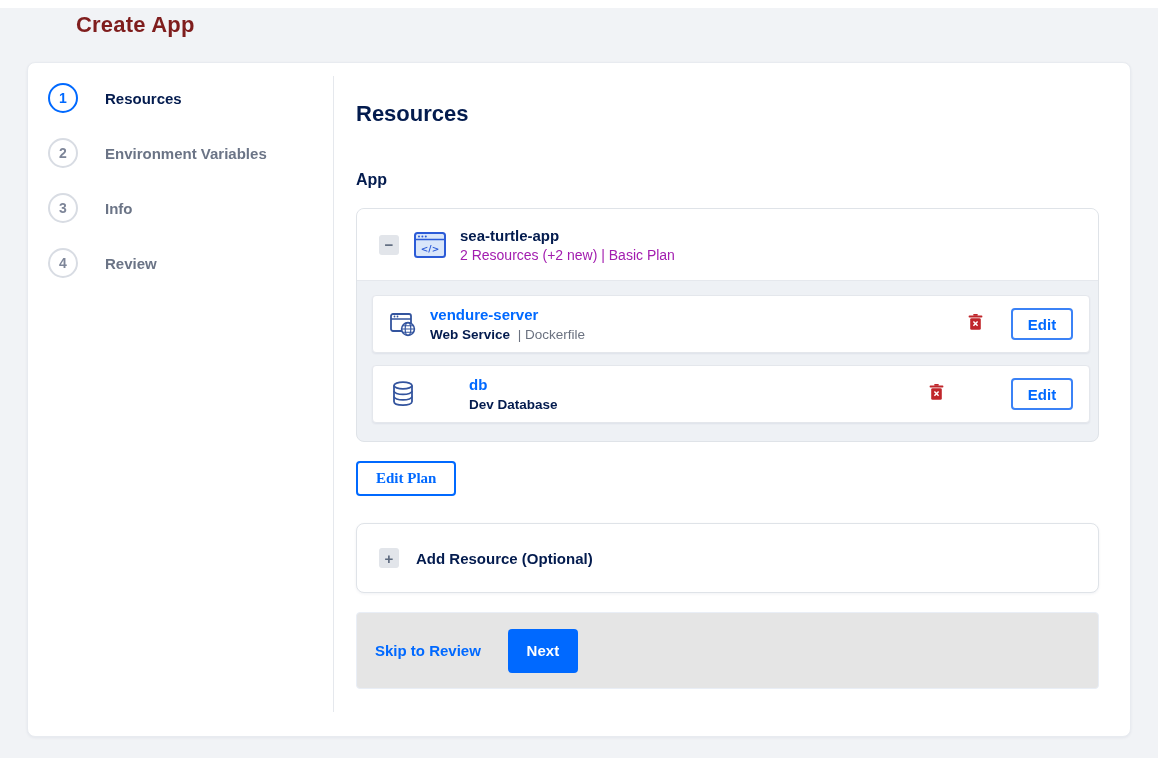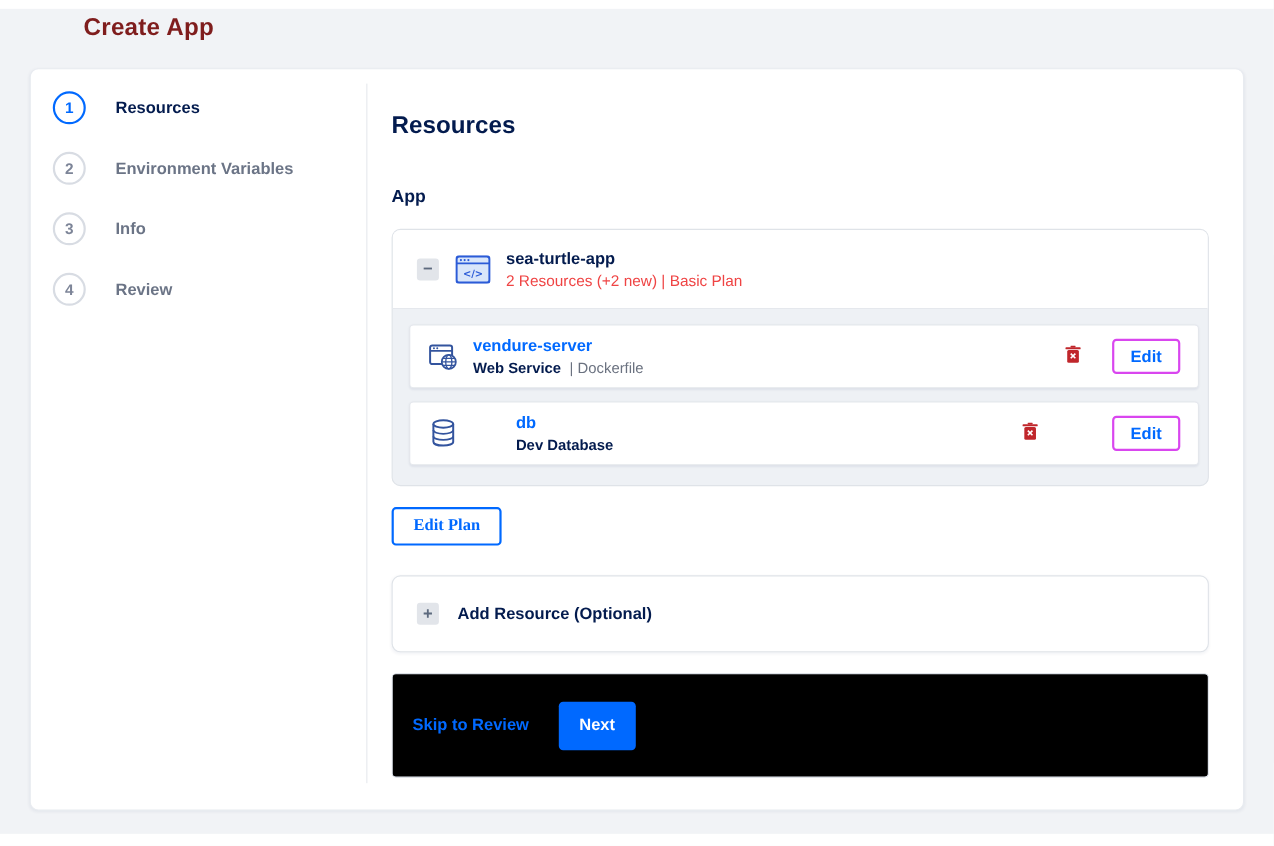--- a/index.html
+++ b/index.html
@@ -56,56 +56,56 @@
   }
   .square-btn {
     width: 20px; height: 20px; border-radius: 3px; border: none;
     background: #e2e5ea; color: #5d6a7e; font-size: 15px; font-weight: 700;
     display: flex; align-items: center; justify-content: center;
     cursor: pointer; line-height: 1; flex: 0 0 20px; padding: 0;
   }
   .app-icon-wrap { margin-left: 15px; display: flex; align-items: center; }
   .app-head-text { margin-left: 14px; }
   .app-name { font-size: 15px; font-weight: 700; color: #031b4e; }
-  .app-summary { font-size: 14px; color: #ef4444; margin-top: 3px; }
+  .app-summary { font-size: 14px; color: #a21caf; margin-top: 3px; }
   .app-card-body { padding: 14px 8px 18px 15px; }
   .resource-row {
     background: #ffffff; border: 1px solid #e4e7ec; border-radius: 4px;
     box-shadow: 0 1px 2px rgba(3,27,78,.07);
     height: 58px; display: flex; align-items: center;
     padding: 0 16px 0 16px; margin-bottom: 12px;
   }
   .resource-row:last-child { margin-bottom: 0; gap: 39px; }
   .res-icon { flex: 0 0 28px; display: flex; align-items: center; justify-content: center; }
   .res-text { margin-left: 13px; flex: 1 1 auto; }
   .res-name { font-size: 15px; font-weight: 700; color: #0069ff; cursor: pointer; text-decoration: none; display: inline-block; }
   .res-sub { font-size: 13.5px; margin-top: 3px; }
   .res-sub .bold { font-weight: 700; color: #031b4e; }
   .res-sub .rest { color: #6b7280; margin-left: 4px; font-weight: 400; }
   .trash-btn { background: none; border: none; cursor: pointer; padding: 2px; margin-right: 26px; display: flex; align-items: center; }
   .edit-btn {
-    background: #ffffff; border: 2px solid #d946ef; border-radius: 4px;
+    background: #ffffff; border: 2px solid #3b82f6; border-radius: 4px;
     color: #0069ff; font-weight: 700; font-size: 15px;
     width: 62px; height: 32px; cursor: pointer;
     font-family: inherit;
   }
   .edit-plan-btn {
     margin-top: 19px; background: #ffffff; border: 2px solid #0069ff; border-radius: 4px;
     color: #0069ff; font-weight: 700; font-size: 15px;
     padding: 7px 18px; cursor: pointer; font-family: Liberation Serif, serif; display: inline-block;
   }
   .add-resource-card {
     margin-top: 27px; background: #ffffff; border: 1px solid #dfe3e8; border-radius: 8px;
     box-shadow: 0 1px 3px rgba(3,27,78,.06);
     height: 70px; display: flex; align-items: center; padding-left: 22px; cursor: pointer;
   }
   .add-resource-label { margin-left: 17px; font-size: 15px; font-weight: 700; color: #031b4e; }
   .footer-bar {
-    margin-top: 19px; background: #000000; border: 1px solid #e9eef6; border-radius: 4px;
-    height: 95px; display: flex; align-items: center; padding-left: 18px;
+    margin-top: 19px; background: #e5e5e5; border: 1px solid #e9eef6; border-radius: 4px;
+    height: 77px; display: flex; align-items: center; padding-left: 18px;
   }
   .skip-link { color: #0069ff; font-size: 15px; font-weight: 700; cursor: pointer; text-decoration: none; }
   .next-btn {
     margin-left: 27px; background: #0069ff; border: none; border-radius: 4px;
     color: #ffffff; font-weight: 700; font-size: 15px;
     width: 70px; height: 44px; cursor: pointer; font-family: inherit;
   }
 </style>
 </head>
 <body>

